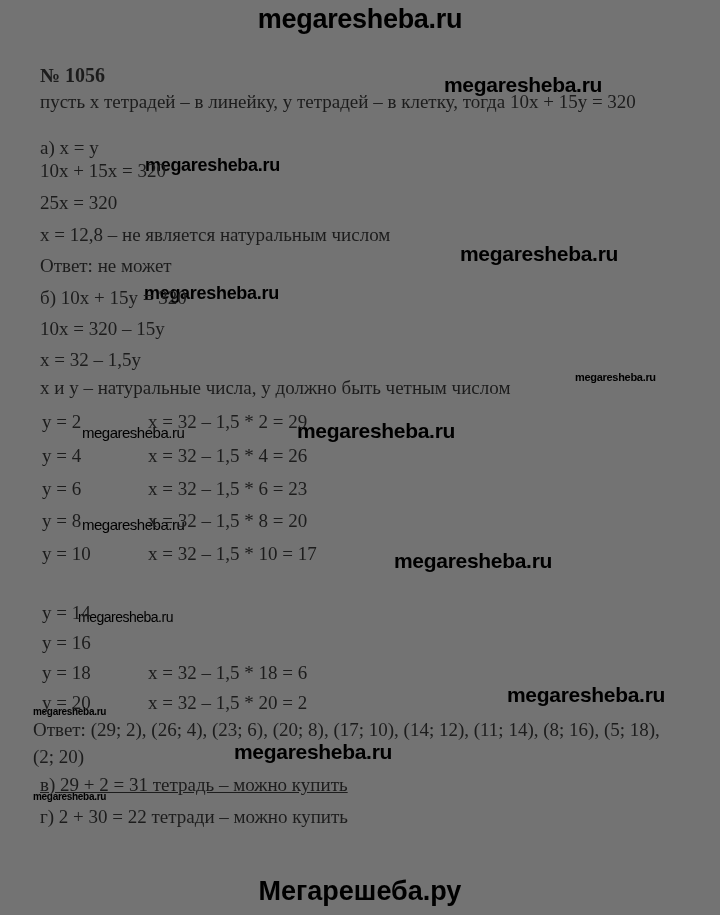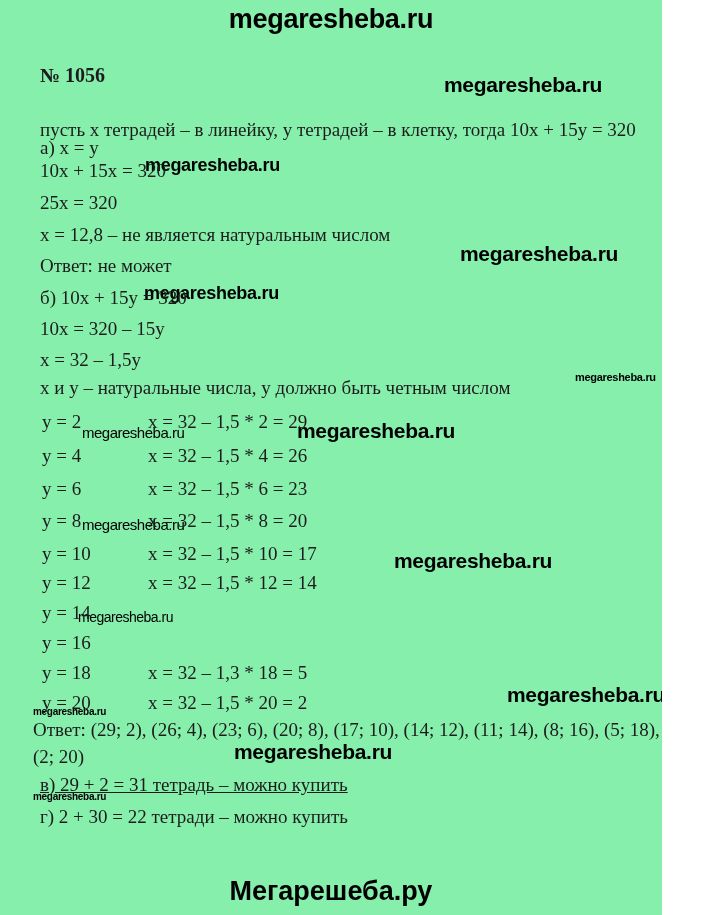--- a/index.html
+++ b/index.html
@@ -1,19 +1,19 @@
 <!DOCTYPE html>
 <html><head>
 <meta charset="utf-8">
 <style>
   html,body{margin:0;padding:0;background:#ffffff;}
   #page{
     position:relative;
-    width:662px;height:915px;
-    background:#86efac;
+    width:720px;height:915px;
+    background:#737373;
     overflow:hidden;
     font-family:"Liberation Serif", serif;
     color:#1c1c1c;
   }
   .line{
     position:absolute;
     left:40px;
     font-size:19px;
     white-space:nowrap;
     line-height:24px;
@@ -62,21 +62,21 @@
   <div class="wm wm-small" style="left:82px;top:516px;">megaresheba.ru</div>
   <div class="wm wm-large" style="left:394px;top:549px;">megaresheba.ru</div>
   <div class="wm wm-small" style="left:78px;top:609px;font-size:14px;">megaresheba.ru</div>
   <div class="wm wm-large" style="left:507px;top:683px;">megaresheba.ru</div>
   <div class="wm wm-tiny" style="left:33px;top:706px;">megaresheba.ru</div>
   <div class="wm wm-large" style="left:234px;top:740px;">megaresheba.ru</div>
   <div class="wm wm-tiny" style="left:33px;top:791px;">megaresheba.ru</div>
 
   <div class="problem-number">№ 1056</div>
 
-  <div class="line" style="top:118px;text-align:center;">пусть x тетрадей – в линейку, y тетрадей – в клетку, тогда 10x + 15y = 320</div>
+  <div class="line" style="top:90px;text-align:center;">пусть x тетрадей – в линейку, y тетрадей – в клетку, тогда 10x + 15y = 320</div>
 
   <div class="line" style="top:136px;">а) x = y</div>
   <div class="line" style="top:159px;">10x + 15x = 320</div>
   <div class="line" style="top:191px;">25x = 320</div>
   <div class="line" style="top:223px;">x = 12,8 – не является натуральным числом</div>
   <div class="line" style="top:254px;">Ответ: не может</div>
 
   <div class="line" style="top:286px;">б) 10x + 15y = 320</div>
   <div class="line" style="top:317px;">10x = 320 – 15y</div>
   <div class="line" style="top:348px;">x = 32 – 1,5y</div>
@@ -95,33 +95,29 @@
     <span class="xcell">x = 32 – 1,5 * 6 = 23</span>
   </div>
   <div class="trow" style="top:510px;">
     <span class="ycell">y = 8</span>
     <span class="xcell">x = 32 – 1,5 * 8 = 20</span>
   </div>
   <div class="trow" style="top:543px;">
     <span class="ycell">y = 10</span>
     <span class="xcell">x = 32 – 1,5 * 10 = 17</span>
   </div>
-  <div class="trow" style="top:572px;">
-    <span class="ycell">y = 12</span>
-    <span class="xcell">x = 32 – 1,5 * 12 = 14</span>
-  </div>
   <div class="trow" style="top:602px;text-align:right;">
     <span class="ycell">y = 14</span>
   </div>
   <div class="trow" style="top:632px;">
     <span class="ycell">y = 16</span>
   </div>
   <div class="trow" style="top:662px;">
     <span class="ycell">y = 18</span>
-    <span class="xcell">x = 32 – 1,3 * 18 = 5</span>
+    <span class="xcell">x = 32 – 1,5 * 18 = 6</span>
   </div>
   <div class="trow" style="top:692px;">
     <span class="ycell">y = 20</span>
     <span class="xcell">x = 32 – 1,5 * 20 = 2</span>
   </div>
 
   <div class="line" style="top:718px;left:33px;">Ответ: (29; 2), (26; 4), (23; 6), (20; 8), (17; 10), (14; 12), (11; 14), (8; 16), (5; 18),</div>
   <div class="line" style="top:745px;left:33px;">(2; 20)</div>
 
   <div class="line" style="top:773px;text-decoration:underline;">в) 29 + 2 = 31 тетрадь – можно купить</div>

